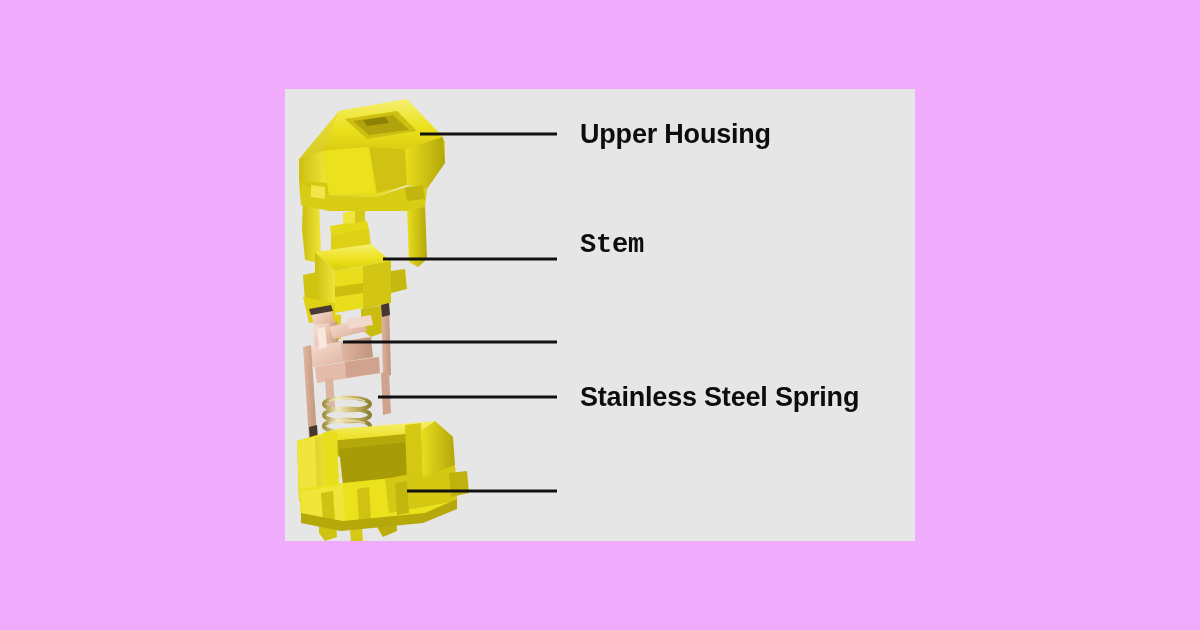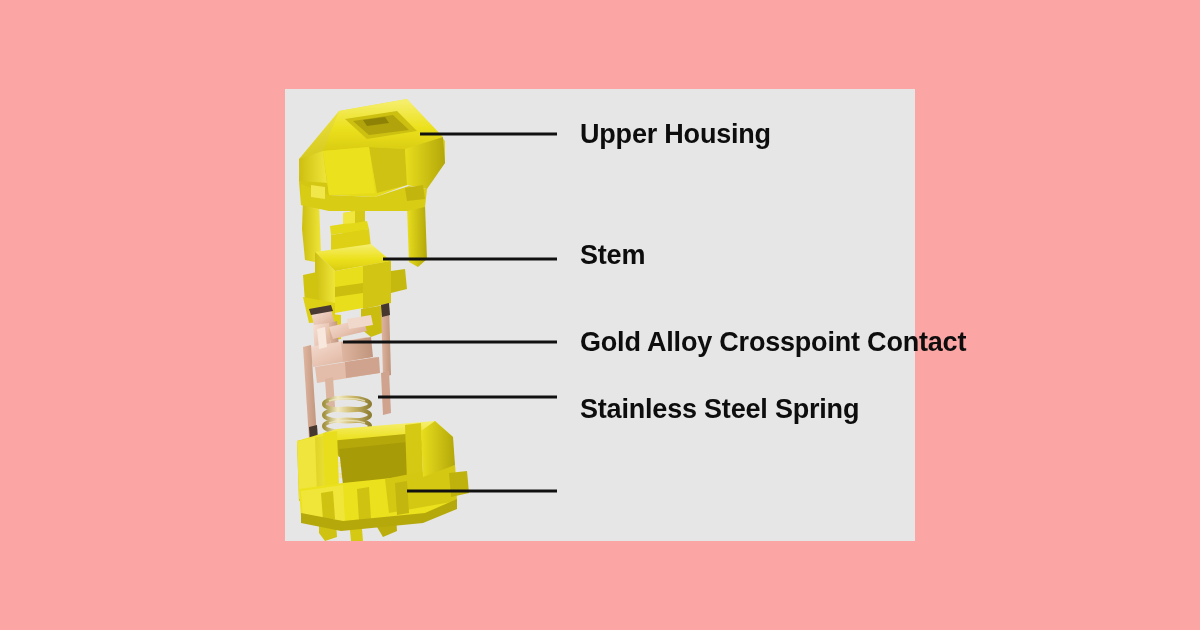--- a/index.html
+++ b/index.html
@@ -10,21 +10,21 @@
   body {
     width: 1200px;
     height: 630px;
     overflow: hidden;
     font-family: "Liberation Sans", sans-serif;
   }
   .canvas {
     position: relative;
     width: 1200px;
     height: 630px;
-    background: #fca5a5;
+    background: #f0abfc;
   }
   .panel {
     position: absolute;
     left: 285px;
     top: 89px;
     width: 630px;
     height: 452px;
     background: #e6e6e6;
   }
   .diagram-svg {
@@ -39,23 +39,23 @@
     position: absolute;
     color: #0d0d0d;
     font-family: "Liberation Sans", sans-serif;
     font-weight: bold;
     font-size: 27px;
     line-height: 1;
     white-space: nowrap;
     letter-spacing: -0.2px;
   }
   .label-upper-housing { left: 580px; top: 121px; }
-  .label-stem          { left: 580px; top: 242px; }
+  .label-stem          { left: 580px; top: 232px; font-family: Liberation Mono, monospace; }
   .label-contact       { left: 580px; top: 329px; }
-  .label-spring        { left: 580px; top: 396px; }
+  .label-spring        { left: 580px; top: 384px; }
   .label-housing-base  { left: 580px; top: 478px; }
 </style>
 </head>
 <body>
 
 <div class="canvas">
 
   <div class="panel">
 
     <svg class="diagram-svg" viewBox="0 0 630 452">
@@ -239,18 +239,17 @@
         <line x1="122" y1="402" x2="272" y2="402"></line>
       </g>
     </svg>
 
   </div>
 
   <div class="label label-upper-housing">Upper Housing</div>
 
   <div class="label label-stem">Stem</div>
 
-  <div class="label label-contact">Gold Alloy Crosspoint Contact</div>
 
   <div class="label label-spring">Stainless Steel Spring</div>
 
 
 </div>
 
 </body></html>

